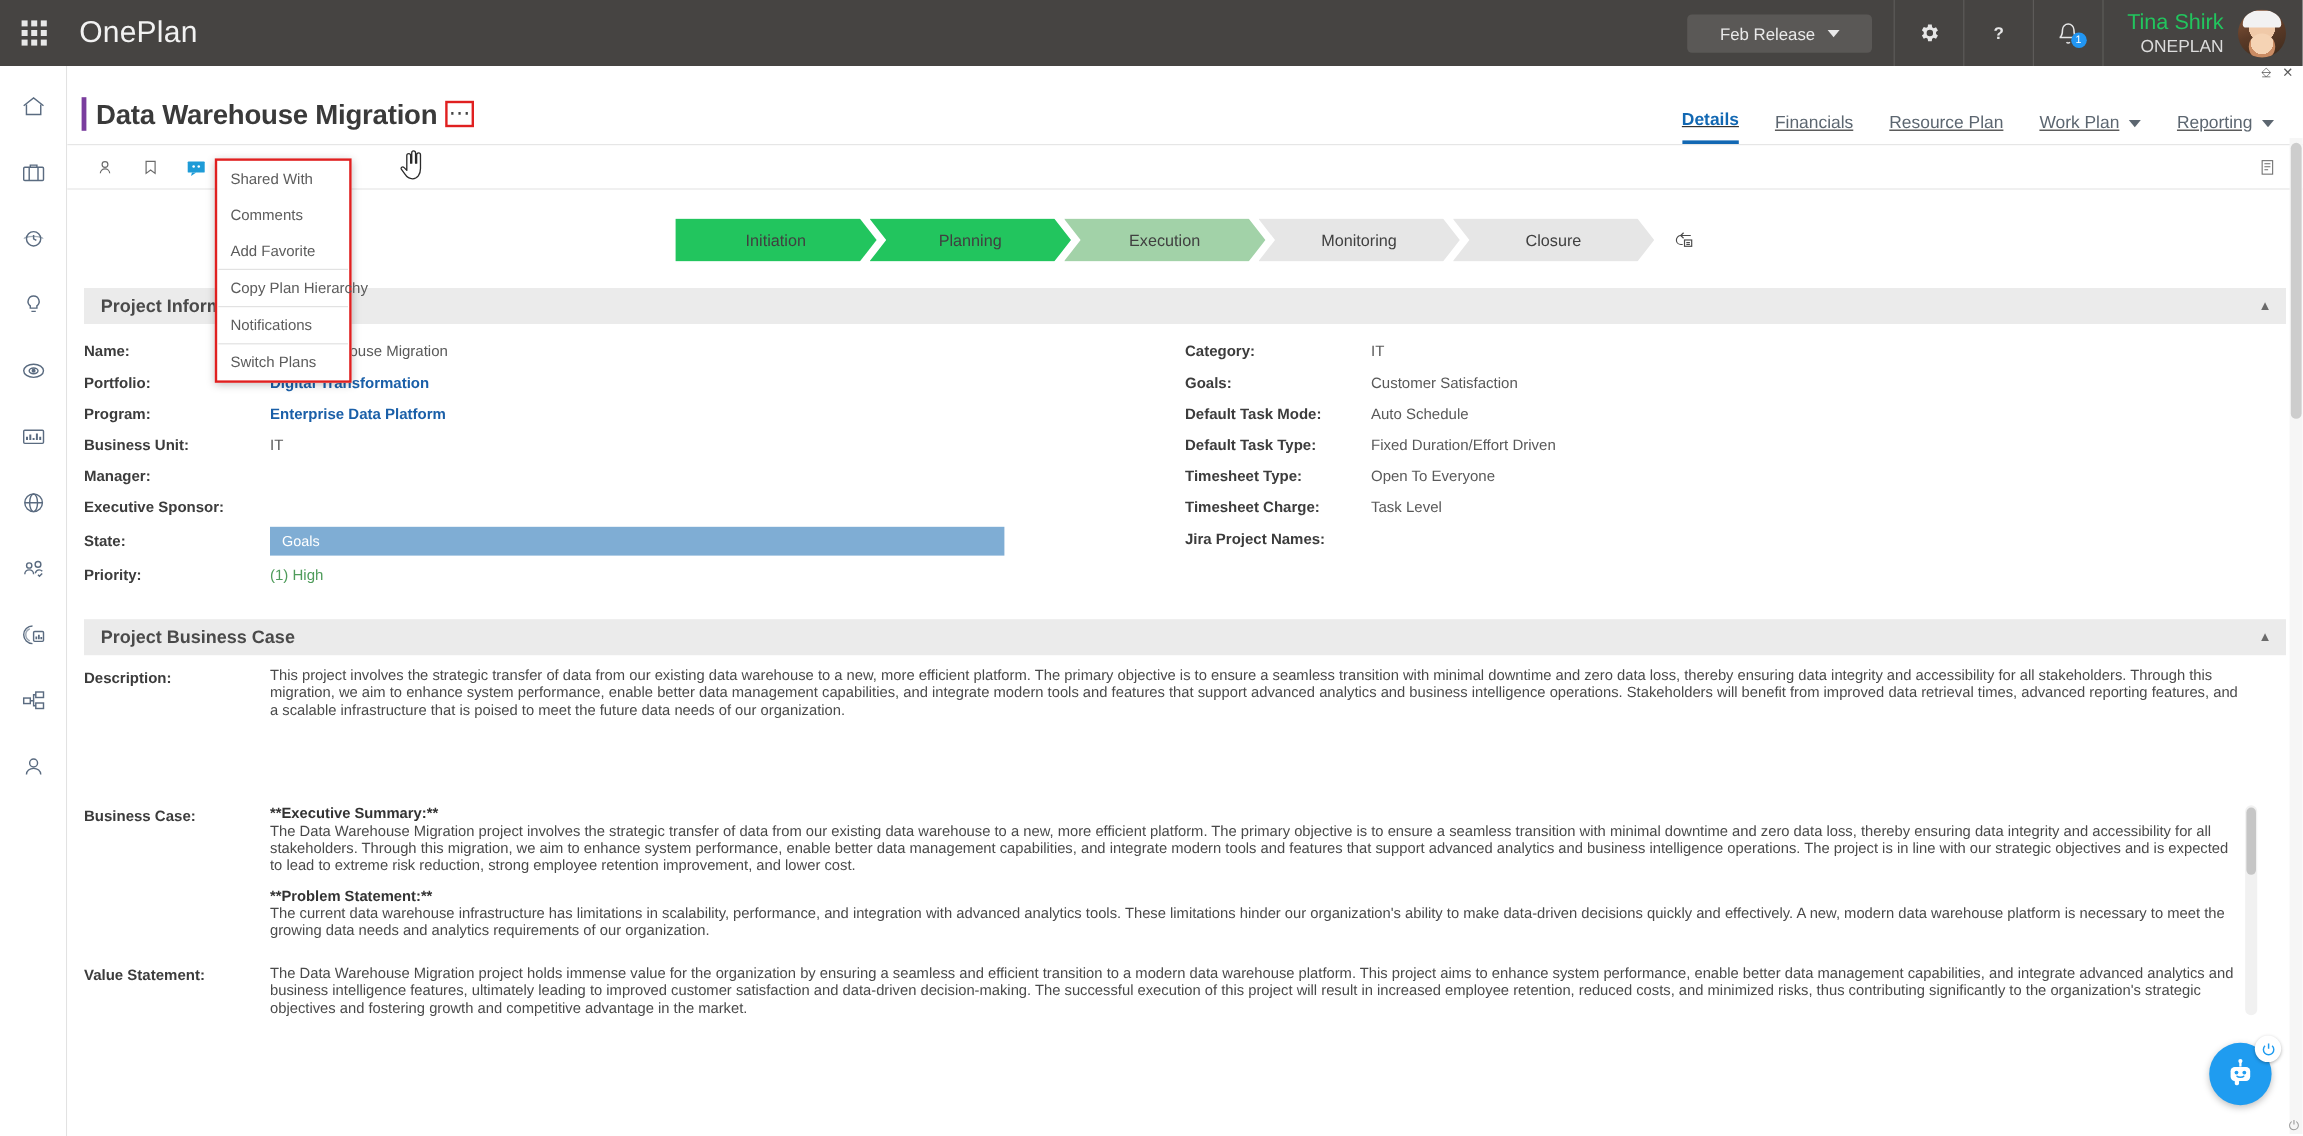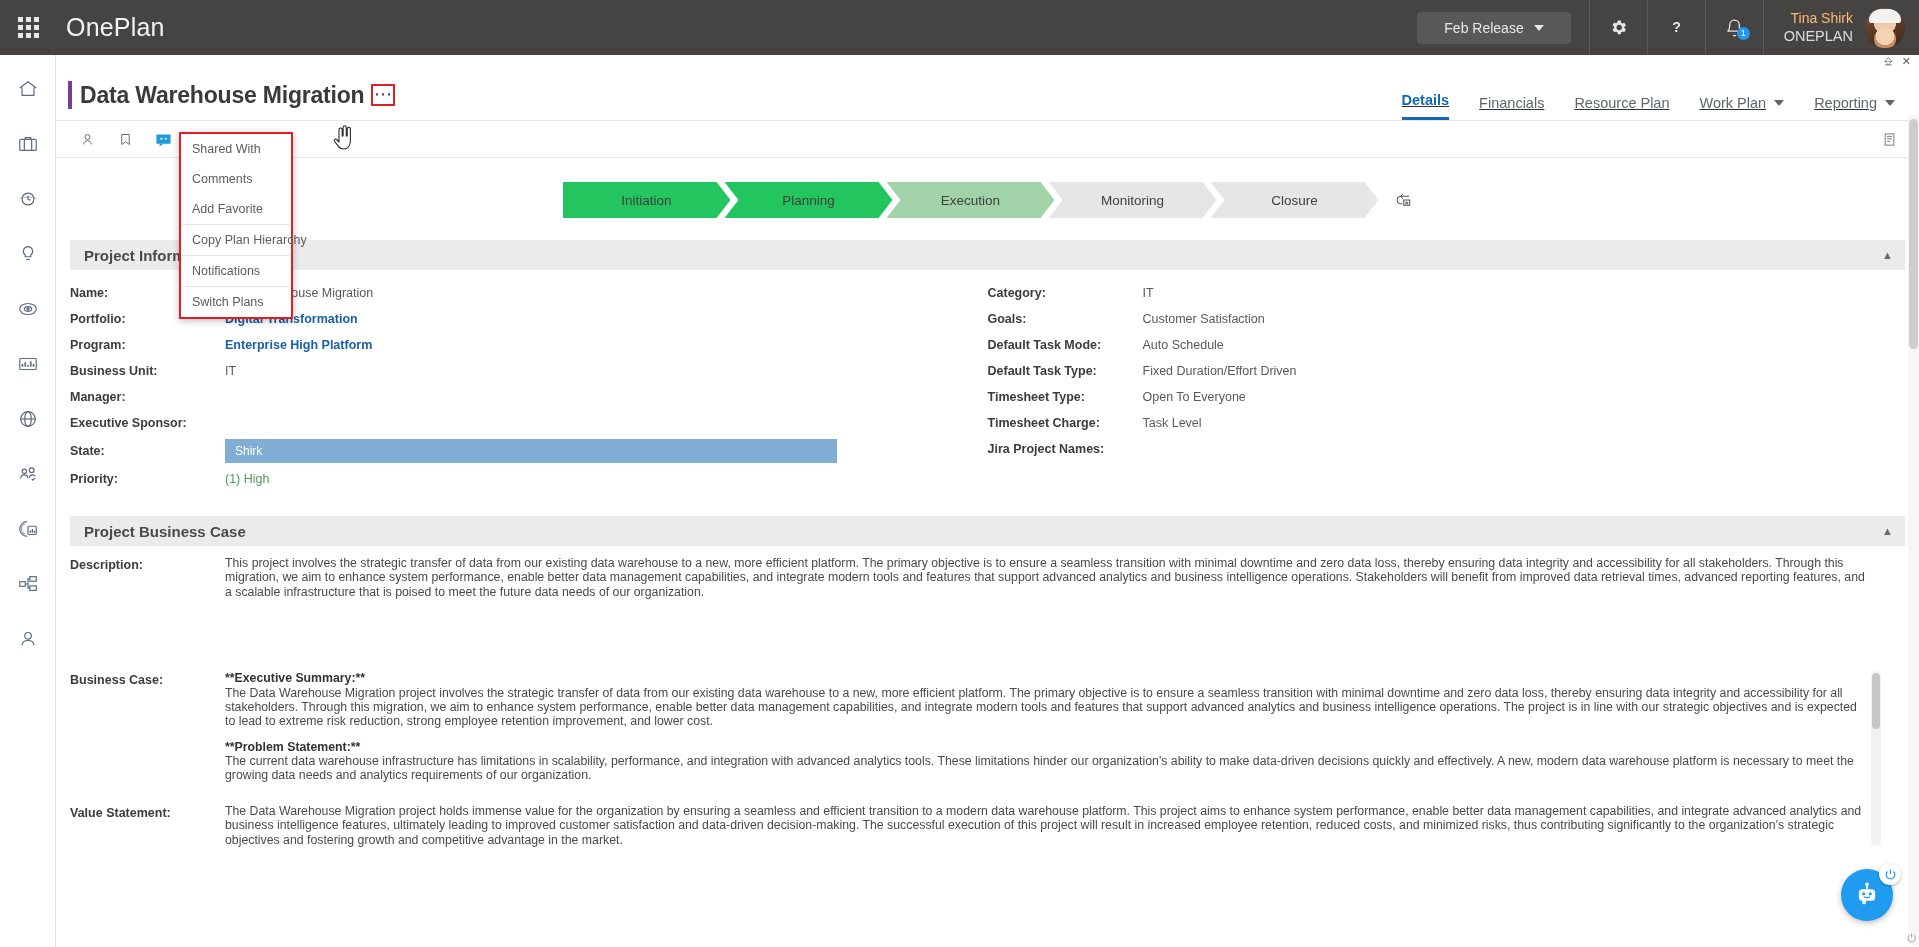--- a/index.html
+++ b/index.html
@@ -41,21 +41,21 @@
   .bell-badge {
     position: absolute; right: 13px; bottom: 15px; background: #2196f3; color:#fff;
     font-size: 9px; min-width: 13px; height: 13px; border-radius: 50%;
     display: flex; align-items: center; justify-content: center; line-height: 1;
   }
   .user-box {
     display: flex; align-items: center; gap: 12px; padding: 0 14px 0 20px;
     border-left: 1px solid #5d5b59; height: 55px; cursor: pointer;
   }
   .user-names { display: flex; flex-direction: column; align-items: flex-end; line-height: 1.25; }
-  .user-name { color: #fdba74; font-size: 14px; }
+  .user-name { color: #22c55e; font-size: 18px; }
   .user-org { color: #dcdcdc; font-size: 14.5px; }
   .avatar {
     width: 40px; height: 40px; border-radius: 50%; overflow: hidden; flex: 0 0 40px;
     background: radial-gradient(circle at 50% 38%, #f0c9a8 0 34%, rgba(0,0,0,0) 35%),
                 linear-gradient(160deg,#8d5a3c 0%, #5b3a27 48%, #3c2a1c 100%);
     position: relative;
   }
   .avatar::after{
     content:""; position:absolute; left:9px; top:20px; width:22px; height:22px; border-radius:50%;
     background: radial-gradient(circle at 50% 35%, #f5d3b4 0 52%, #c98b63 53% 100%);
@@ -452,37 +452,37 @@
         <div class="frow">
           <span class="flabel">Name:</span>
           <span class="fval">Data Warehouse Migration</span>
         </div>
         <div class="frow">
           <span class="flabel">Portfolio:</span>
           <span class="fval link">Digital Transformation</span>
         </div>
         <div class="frow">
           <span class="flabel">Program:</span>
-          <span class="fval link">Enterprise High Platform</span>
+          <span class="fval link">Enterprise Data Platform</span>
         </div>
         <div class="frow">
           <span class="flabel">Business Unit:</span>
           <span class="fval">IT</span>
         </div>
         <div class="frow">
           <span class="flabel">Manager:</span>
           <span class="fval"></span>
         </div>
         <div class="frow">
           <span class="flabel">Executive Sponsor:</span>
           <span class="fval"></span>
         </div>
         <div class="frow staterow">
           <span class="flabel">State:</span>
-          <span class="state-bar">Shirk</span>
+          <span class="state-bar">Goals</span>
         </div>
         <div class="frow">
           <span class="flabel">Priority:</span>
           <span class="fval green">(1) High</span>
         </div>
       </div>
 
       <div class="fcol">
         <div class="frow">
           <span class="flabel">Category:</span>

